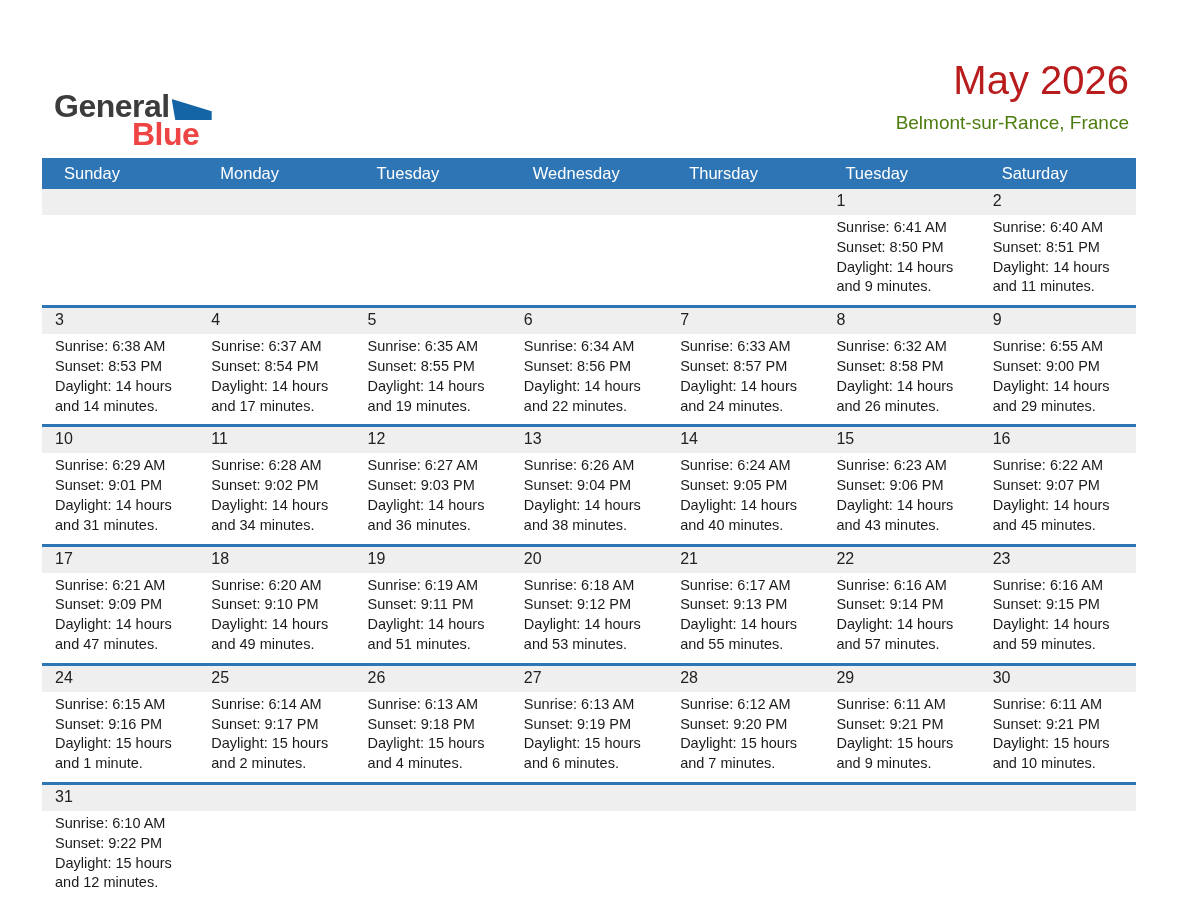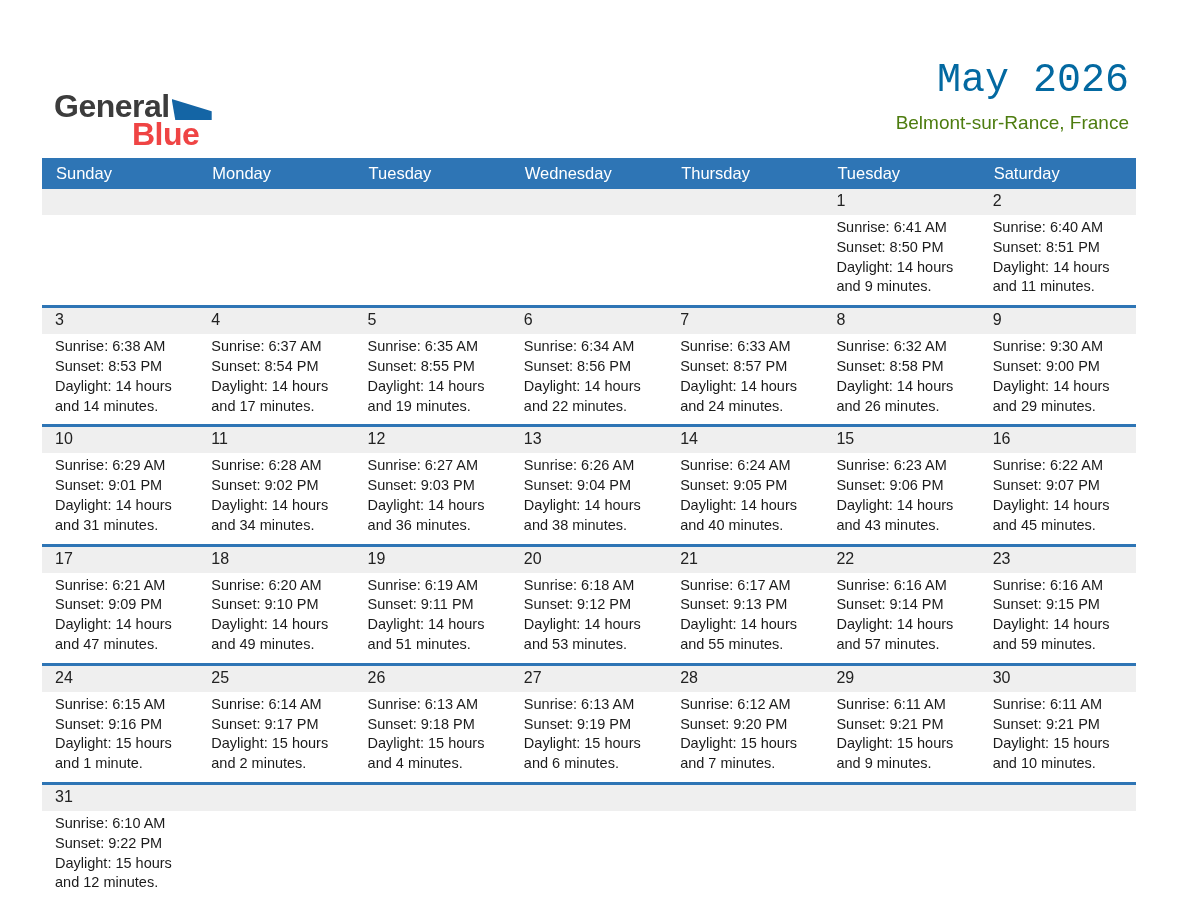--- a/index.html
+++ b/index.html
@@ -22,31 +22,31 @@
   .logo-tri {
     width: 40px; height: 21px; margin-left: 2px; margin-bottom: 2px;
     background: #1465a5;
     clip-path: polygon(0 0, 100% 58%, 100% 100%, 9% 100%);
   }
   .logo-blue {
     font-size: 32px; font-weight: bold; color: #ef4444; letter-spacing: -0.5px;
     margin-left: 78px; margin-top: -4px;
   }
   .titles { position: absolute; right: 59px; top: 58px; text-align: right; }
-  .month-title { font-size: 40px; color: #0369a1; font-family: Liberation Mono, monospace; }
+  .month-title { font-size: 40px; color: #b91c1c; }
   .location { font-size: 19px; color: #4d7c0f; margin-top: 9px; }
 
   
   .calendar { margin-left: 42px; margin-right: 52px; }
   .weekday-row {
     display: flex; height: 31px; align-items: center;
     background: #2e75b5;
   }
   .weekday-cell {
-    flex: 1 1 0; padding-left: 14px;
+    flex: 1 1 0; padding-left: 22px;
     color: #ffffff; font-size: 16.5px;
     white-space: nowrap; overflow: hidden;
   }
   .week-row + .week-row { border-top: 3px solid #2e75b5; }
   .strip { display: flex; background: #efefef; height: 26px; }
   .num-cell {
     flex: 1 1 0; padding-left: 13px; padding-top: 3px;
     font-size: 16px; color: #222222;
   }
   .content { display: flex; min-height: 80px; background: #ffffff; }
@@ -157,21 +157,21 @@
               <div class="line">Daylight: 14 hours</div>
               <div class="line">and 24 minutes.</div>
             </div>
             <div class="day-cell">
               <div class="line">Sunrise: 6:32 AM</div>
               <div class="line">Sunset: 8:58 PM</div>
               <div class="line">Daylight: 14 hours</div>
               <div class="line">and 26 minutes.</div>
             </div>
             <div class="day-cell">
-              <div class="line">Sunrise: 9:30 AM</div>
+              <div class="line">Sunrise: 6:55 AM</div>
               <div class="line">Sunset: 9:00 PM</div>
               <div class="line">Daylight: 14 hours</div>
               <div class="line">and 29 minutes.</div>
             </div>
           </div>
         </div>
         <div class="week-row">
           <div class="strip">
             <div class="num-cell">10</div>
             <div class="num-cell">11</div>

